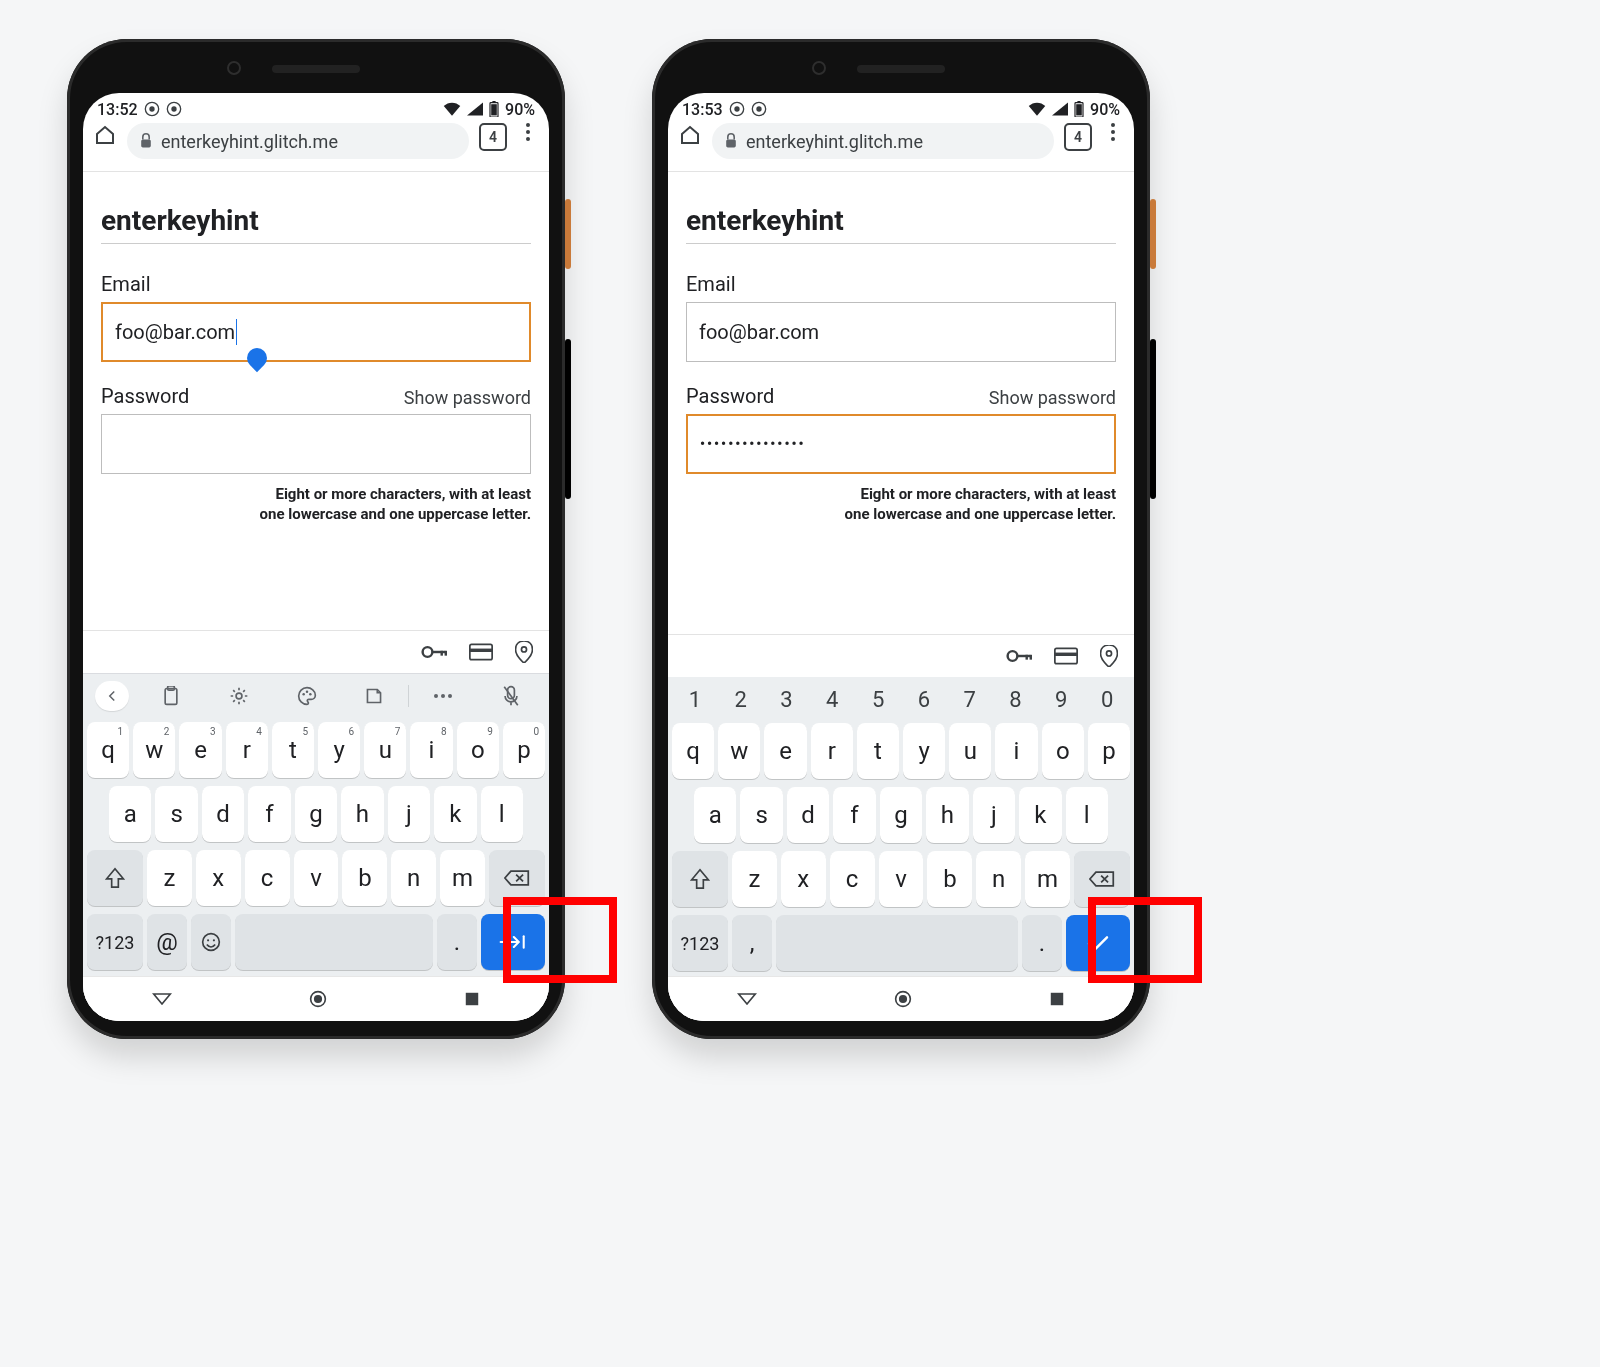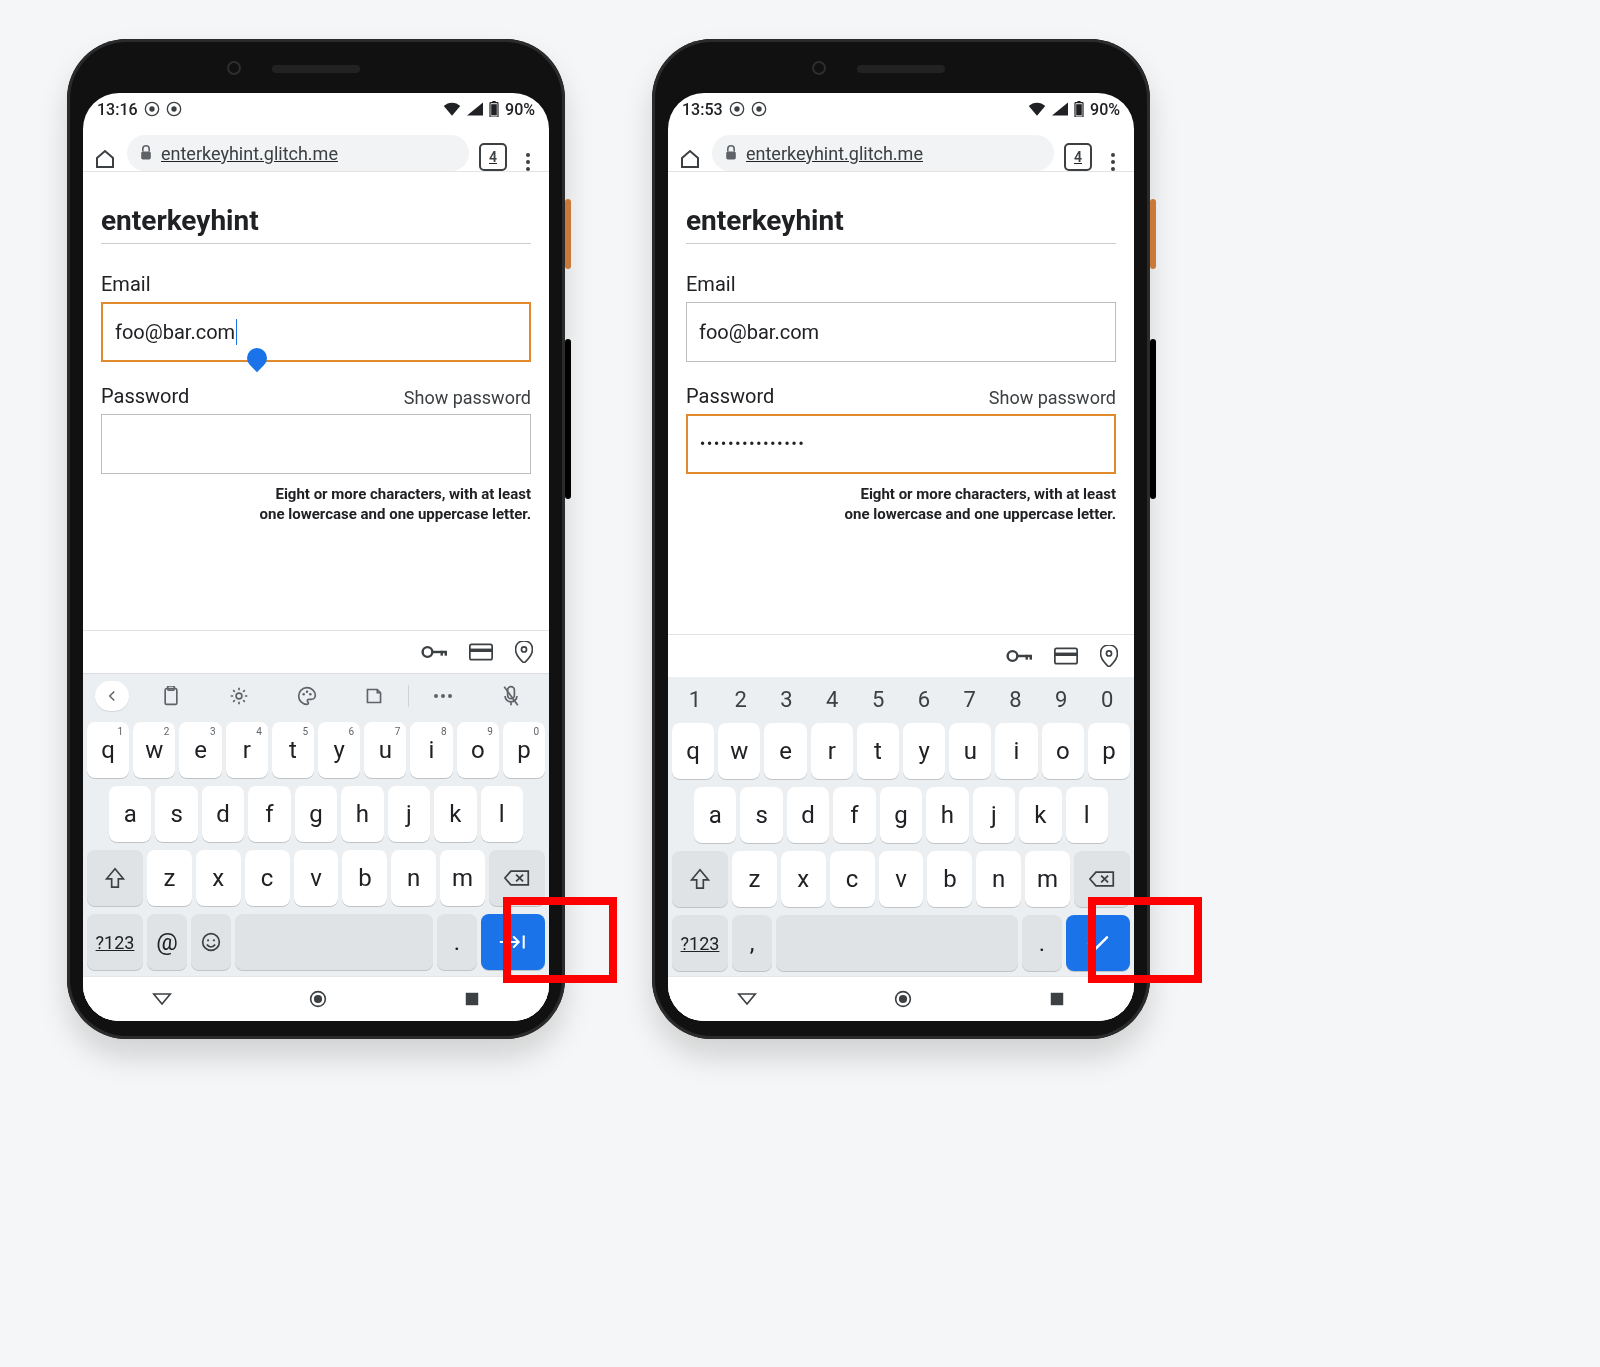--- a/index.html
+++ b/index.html
@@ -33,21 +33,21 @@
     position:absolute; left:16px; right:16px; top:54px; bottom:18px;
     background:#fff; border-radius:36px; overflow:hidden;
   }
 
   
   .statusbar { height:28px; display:flex; align-items:center; justify-content:space-between; padding:2px 14px 0 14px; font-size:16px; font-weight:500; }
   .statusbar .left, .statusbar .right { display:flex; align-items:center; gap:6px; }
   .statusbar svg { display:block; }
 
   
-  .omnibar { height:48px; display:flex; align-items:flex-end; gap:10px; padding:0 10px; border-bottom:1px solid #e3e3e3;text-decoration:underline; }
+  .omnibar { height:48px; display:flex; align-items:flex-start; gap:10px; padding:0 10px; border-bottom:1px solid #e3e3e3; }
   .omnibox { flex:1; height:36px; background:#f1f3f4; border-radius:20px; display:flex; align-items:center; gap:8px; padding:0 12px; color:#3c4043; font-size:18px; }
   .omnibox svg { flex:none; }
   .tabcount { width:24px; height:24px; border:2px solid #3c4043; border-radius:5px; display:flex; align-items:center; justify-content:center; font-size:14px; font-weight:600; color:#3c4043; }
   .menu-dots { width:22px; display:flex; flex-direction:column; align-items:center; gap:3px; }
   .menu-dots span { width:4px; height:4px; background:#3c4043; border-radius:50%; }
 
   
   .page { padding:14px 18px 0 18px; }
   .page h1 { margin:18px 0 6px 0; font-size:28px; font-weight:700; }
   .page hr { border:none; border-top:1px solid #ccc; margin:0 0 28px 0; }
@@ -97,21 +97,21 @@
   .key.fn { background:#dfe3e6; }
   .key.space { flex:4; background:#dfe3e6; }
   .key.small { flex:0 0 46px; }
   .key.enter { background:#1a73e8; color:#fff; }
   .key.shift svg, .key.bksp svg { display:block; }
   .sym { font-size:18px; }
 
   .krow.row2 { padding-left:26px; padding-right:26px; }
   .krow.row3 .key.shift, .krow.row3 .key.bksp { flex:0 0 56px; }
 
-  .krow.row4 .key.sym123 { flex:0 0 56px; font-size:16px;text-decoration:underline; }
+  .krow.row4 .key.sym123 { flex:0 0 56px; font-size:16px; }
   .krow.row4 .key.at,
   .krow.row4 .key.comma,
   .krow.row4 .key.emoji,
   .krow.row4 .key.period { flex:0 0 40px; font-size:20px; background:#dfe3e6; }
 
   
   .navbar { position:absolute; left:0; right:0; bottom:0; height:44px; display:flex; align-items:center; justify-content:space-around; background:#fff; border-top:1px solid #e7e7e7; }
   .navbar svg { display:block; }
 
   
@@ -130,21 +130,21 @@
   <div class="phone left">
     <div class="side-btn pwr"></div>
     <div class="side-btn vol"></div>
     <div class="speaker"></div>
     <div class="cam"></div>
 
     <div class="screen">
 
       <div class="statusbar">
         <div class="left">
-          <span>13:16</span>
+          <span>13:52</span>
           <svg width="16" height="16" viewBox="0 0 24 24">
               <circle cx="12" cy="12" r="10" fill="none" stroke="#3c4043" stroke-width="2"></circle>
               <circle cx="12" cy="12" r="4" fill="#3c4043"></circle>
             </svg>
           <svg width="16" height="16" viewBox="0 0 24 24">
               <circle cx="12" cy="12" r="10" fill="none" stroke="#3c4043" stroke-width="2"></circle>
               <circle cx="12" cy="12" r="4" fill="#3c4043"></circle>
             </svg>
         </div>
         <div class="right">

